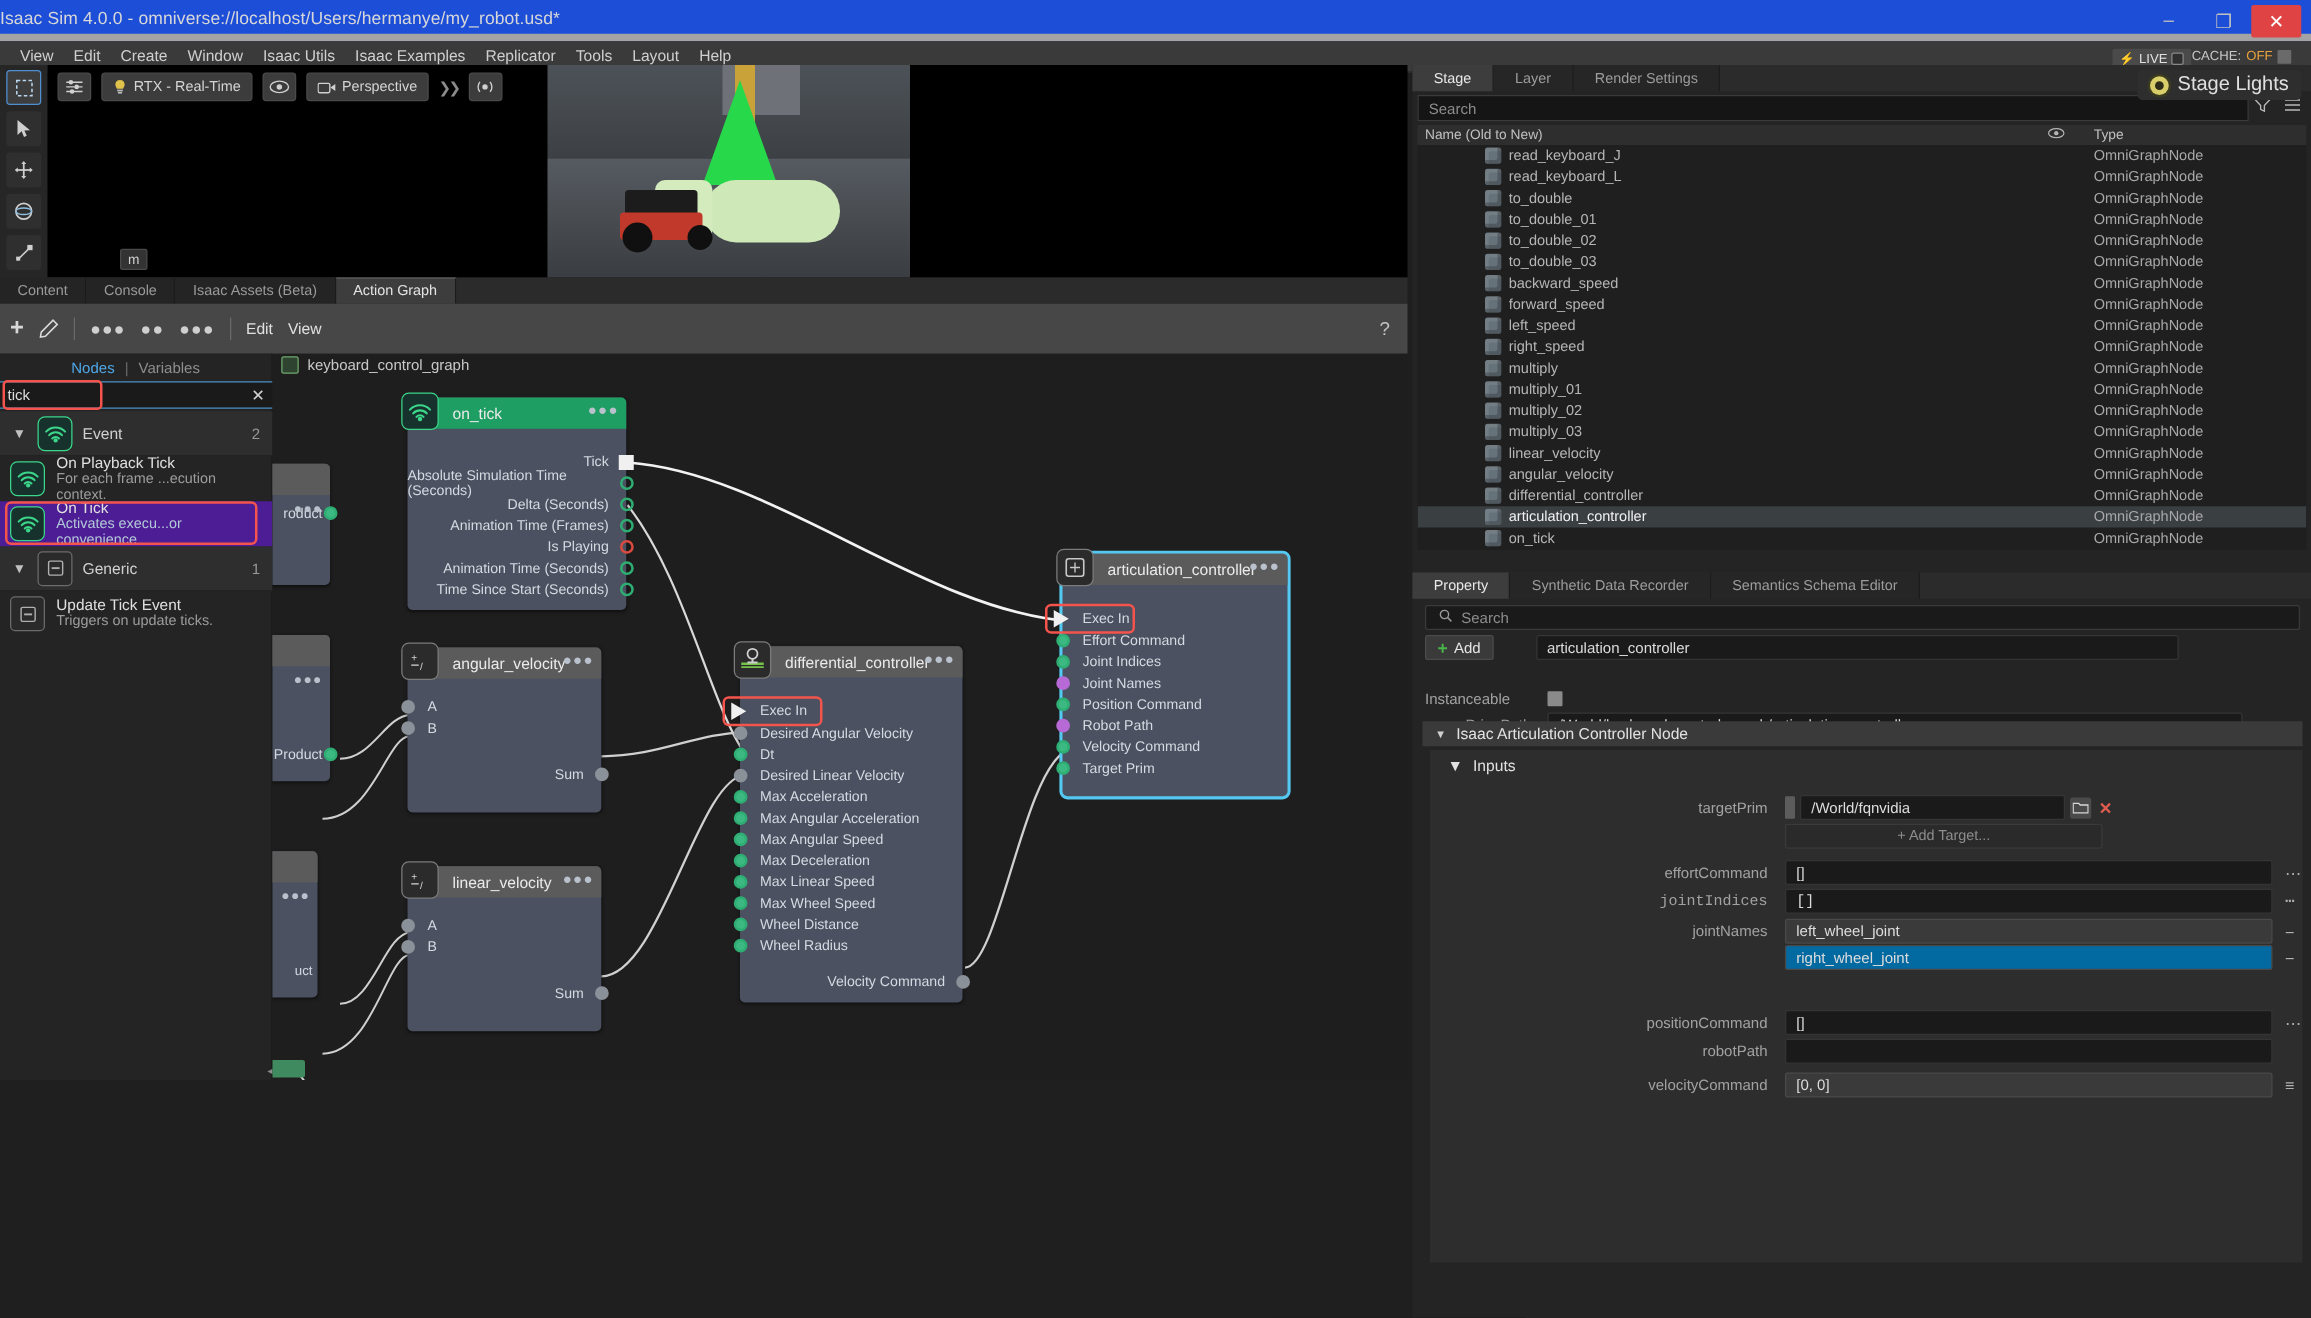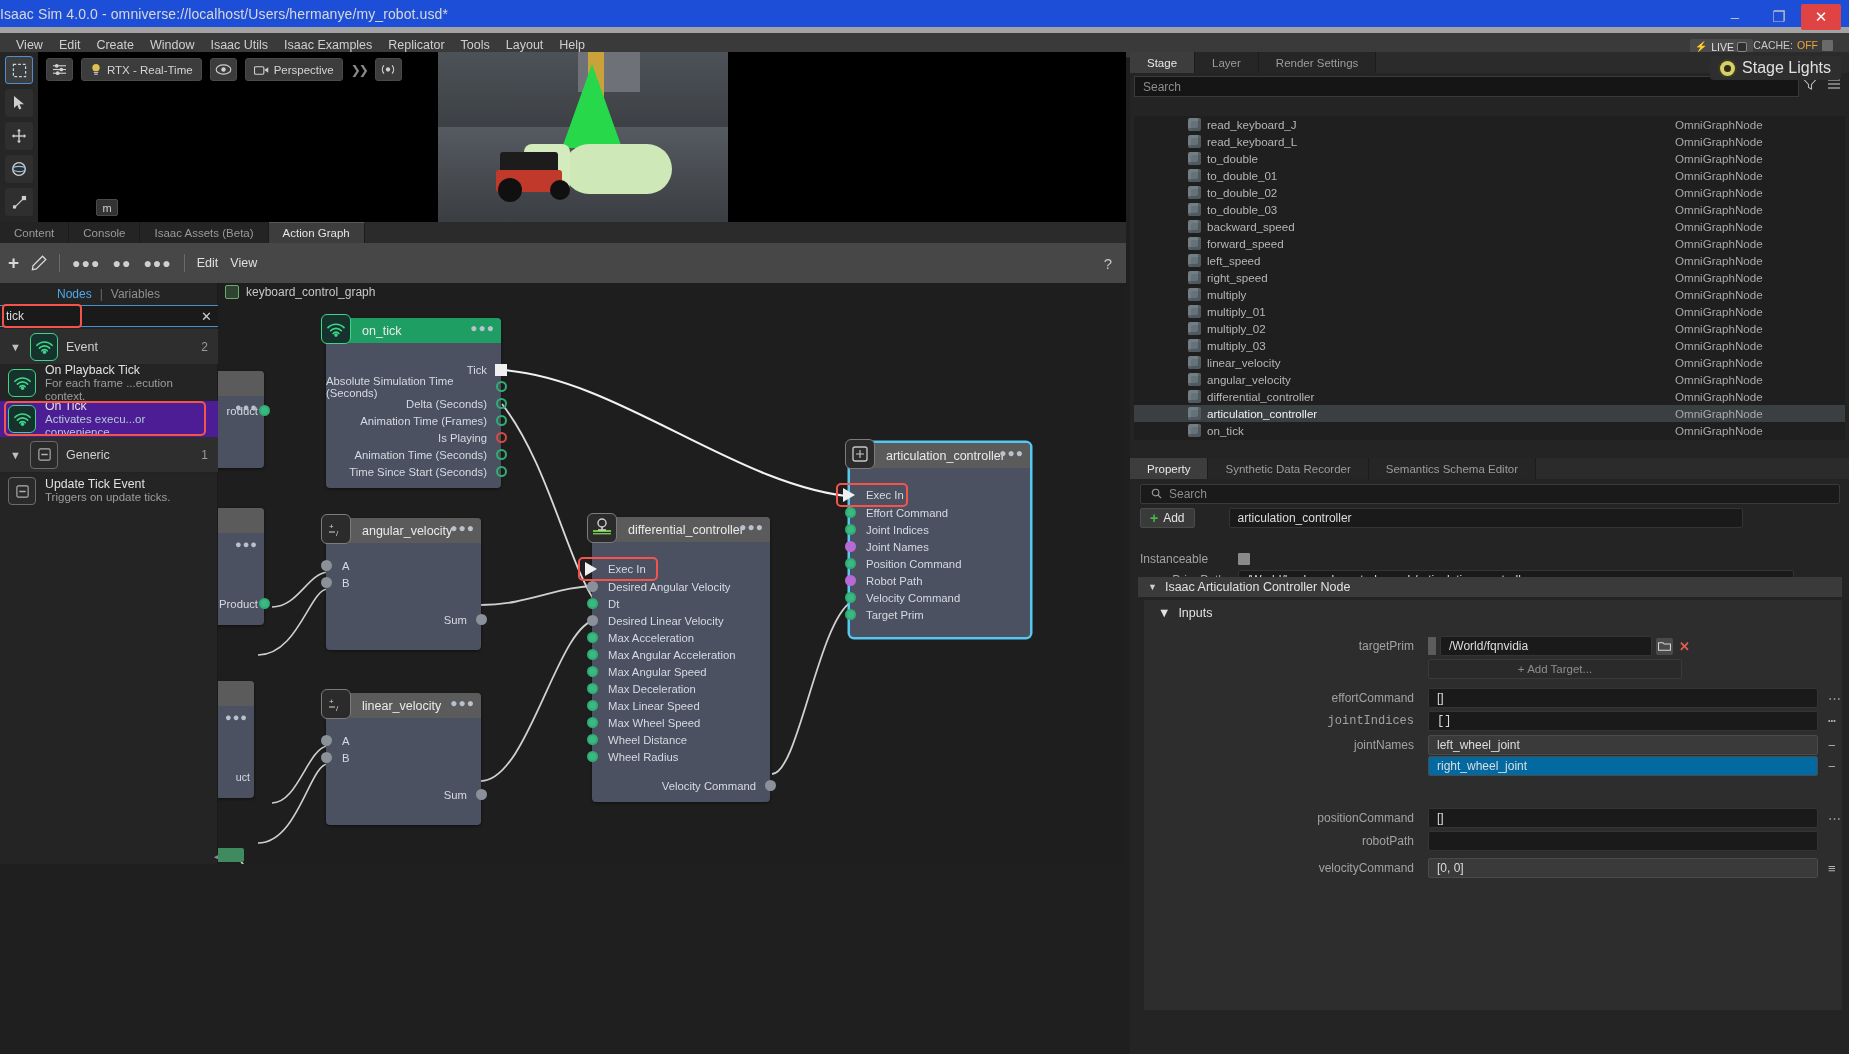--- a/index.html
+++ b/index.html
@@ -890,20 +890,30 @@
       <span>
         <svg width="14" height="12" viewBox="0 0 14 12">
             <g stroke="#b8b8b8" stroke-width="1.2">
               <line x1="1" y1="2" x2="13" y2="2"></line>
               <line x1="1" y1="6" x2="13" y2="6"></line>
               <line x1="1" y1="10" x2="13" y2="10"></line>
             </g>
           </svg>
       </span>
     </div>
+    <div class="sp-colhdr">
+      <span class="c1">Name (Old to New)</span>
+      <span class="eye">
+        <svg width="14" height="9" viewBox="0 0 16 10">
+            <ellipse cx="8" cy="5" rx="7" ry="4.2" fill="none" stroke="#b4b4b4" stroke-width="1.1"></ellipse>
+            <circle cx="8" cy="5" r="2" fill="#b4b4b4"></circle>
+          </svg>
+      </span>
+      <span class="c2">Type</span>
+    </div>
 
     <div class="sp-tree">
       <div class="trow">
           <span class="nm">
             <span class="cube"></span>
             <span>read_keyboard_J</span>
           </span>
           <span class="ty">OmniGraphNode</span>
         </div>
       <div class="trow">

